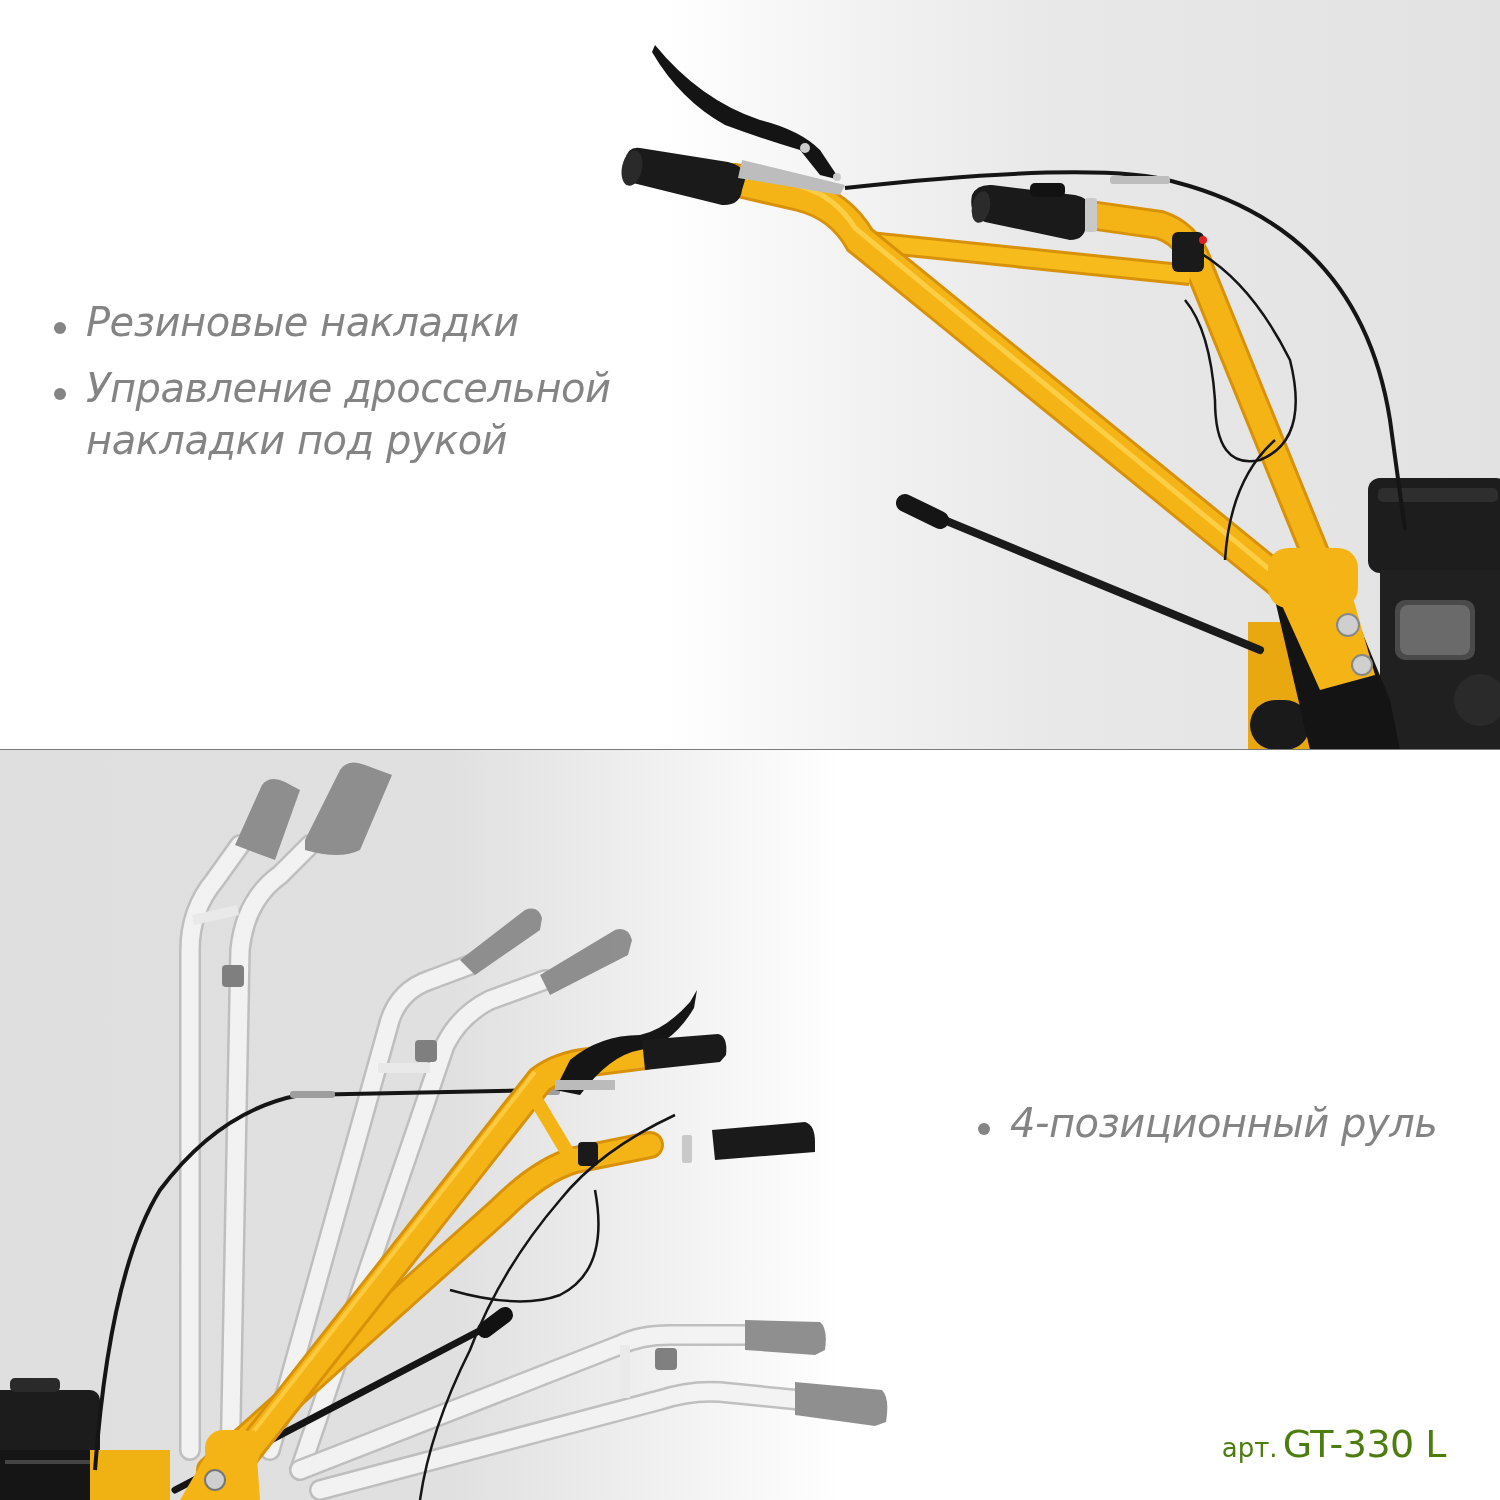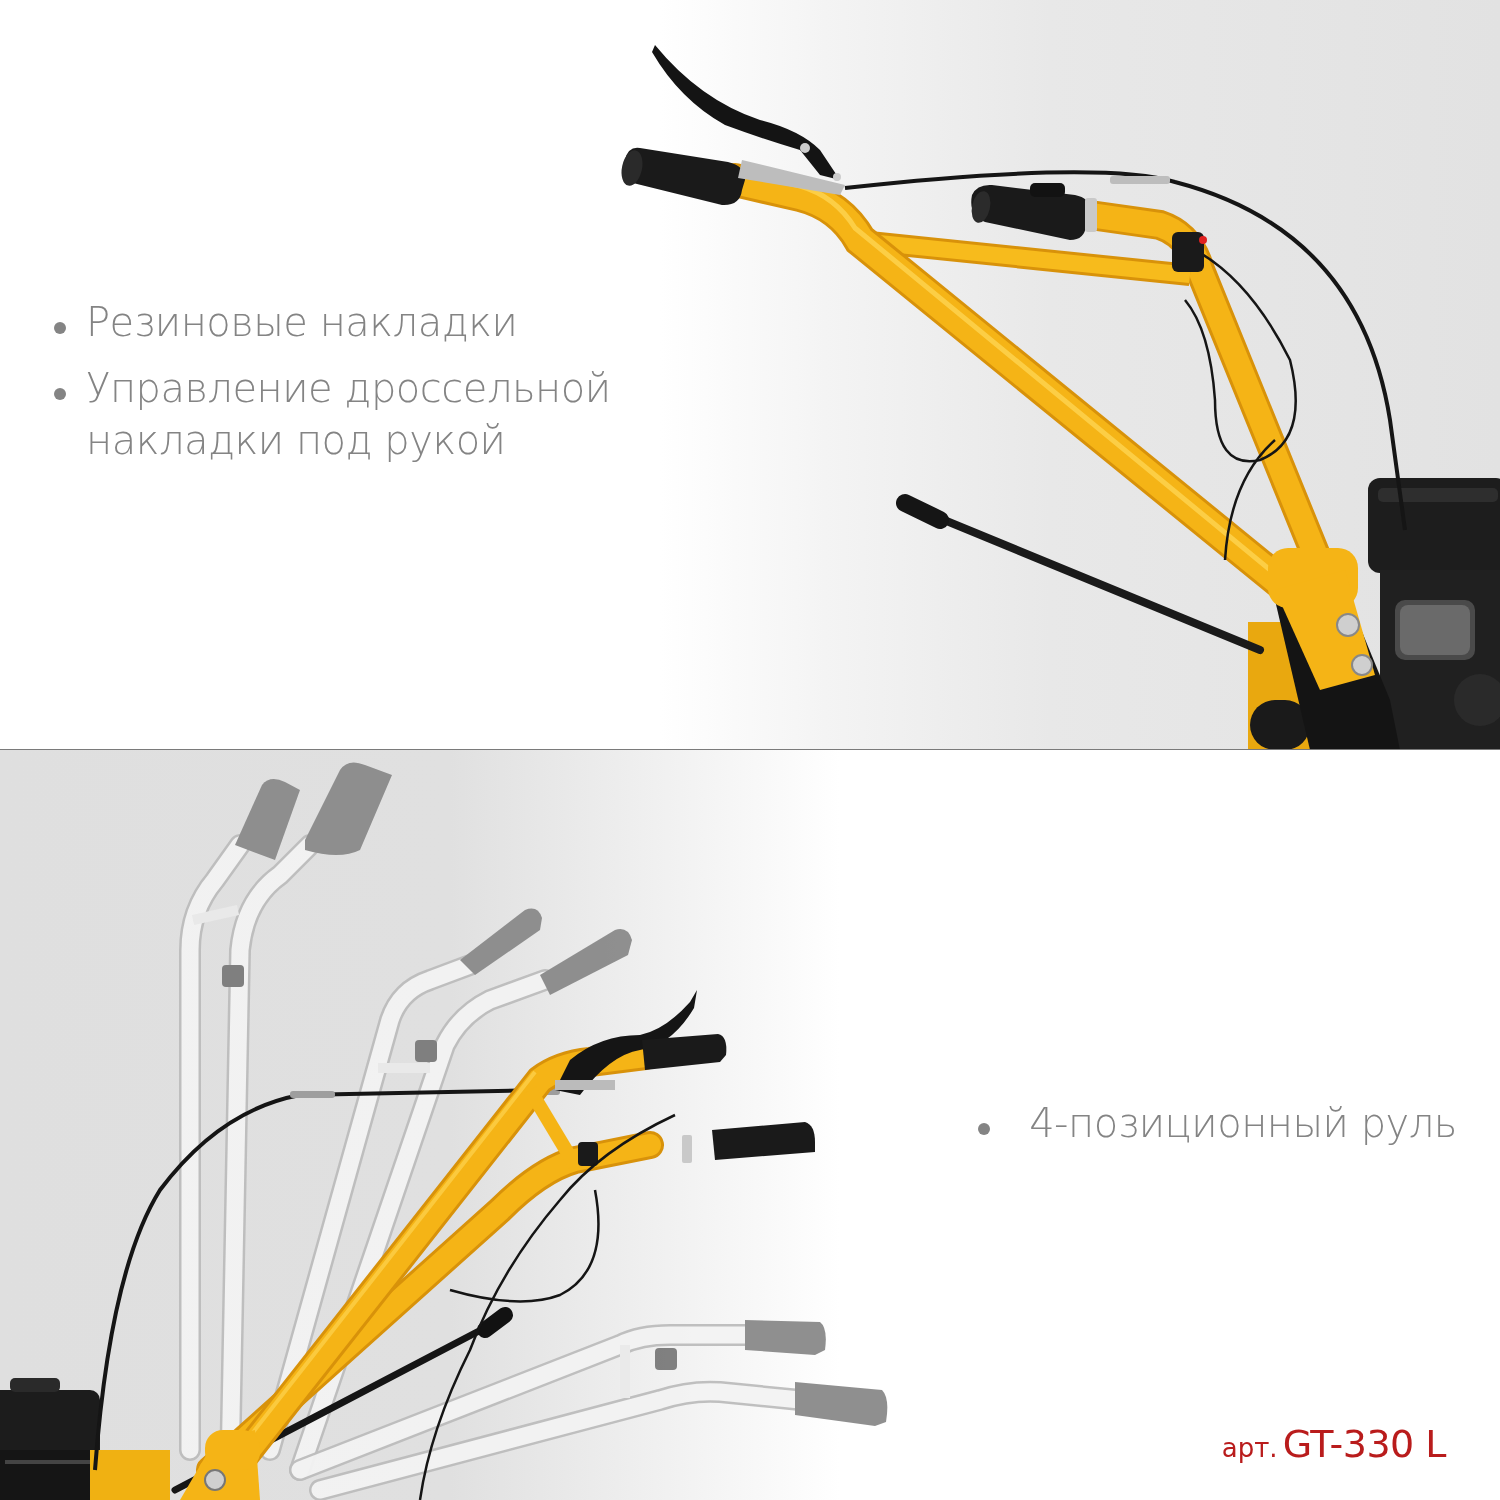--- a/index.html
+++ b/index.html
@@ -17,33 +17,33 @@
     }
     .divider {
       position: absolute; left: 0; top: 749px; width: 1500px; height: 2px; background: #7a7a7a;
     }
 
     .illustration { position: absolute; left: 0; top: 0; width: 1500px; height: 750px; }
 
     .bullets {
       position: absolute; list-style: none; color: #848484;
       font-family: "DejaVu Sans", "Liberation Sans", sans-serif;
-      font-weight: 300; letter-spacing: -0.5px;
+      font-weight: 300; letter-spacing: -0.5px; font-style: italic;
     }
     .bullets li { position: relative; padding-left: 34px; font-size: 40px; line-height: 52px; }
     .bullets li::before {
       content: ""; position: absolute; left: 2px; top: 26px;
       width: 12px; height: 12px; border-radius: 50%; background: #848484;
     }
     .bullets-top { left: 52px; top: 296px; width: 600px; }
     .bullets-top li { margin-bottom: 14px; }
-    .bullets-bottom { left: 976px; top: 1097px; width: 500px; text-align: center; }
+    .bullets-bottom { left: 976px; top: 1097px; width: 500px; }
 
     .article {
-      position: absolute; right: 54px; top: 1422px; color: #b91c1c;
+      position: absolute; right: 54px; top: 1422px; color: #4d7c0f;
       white-space: nowrap; font-family: "DejaVu Sans", "Liberation Sans", sans-serif; text-align: center;
     }
     .article .prefix { font-size: 26px; }
     .article .code { font-size: 38px; letter-spacing: -0.5px; }
   </style>
 </head>
 <body>
 
 <section class="panel panel-top">
   <svg class="illustration" viewBox="0 0 1500 750" xmlns="http://www.w3.org/2000/svg">

